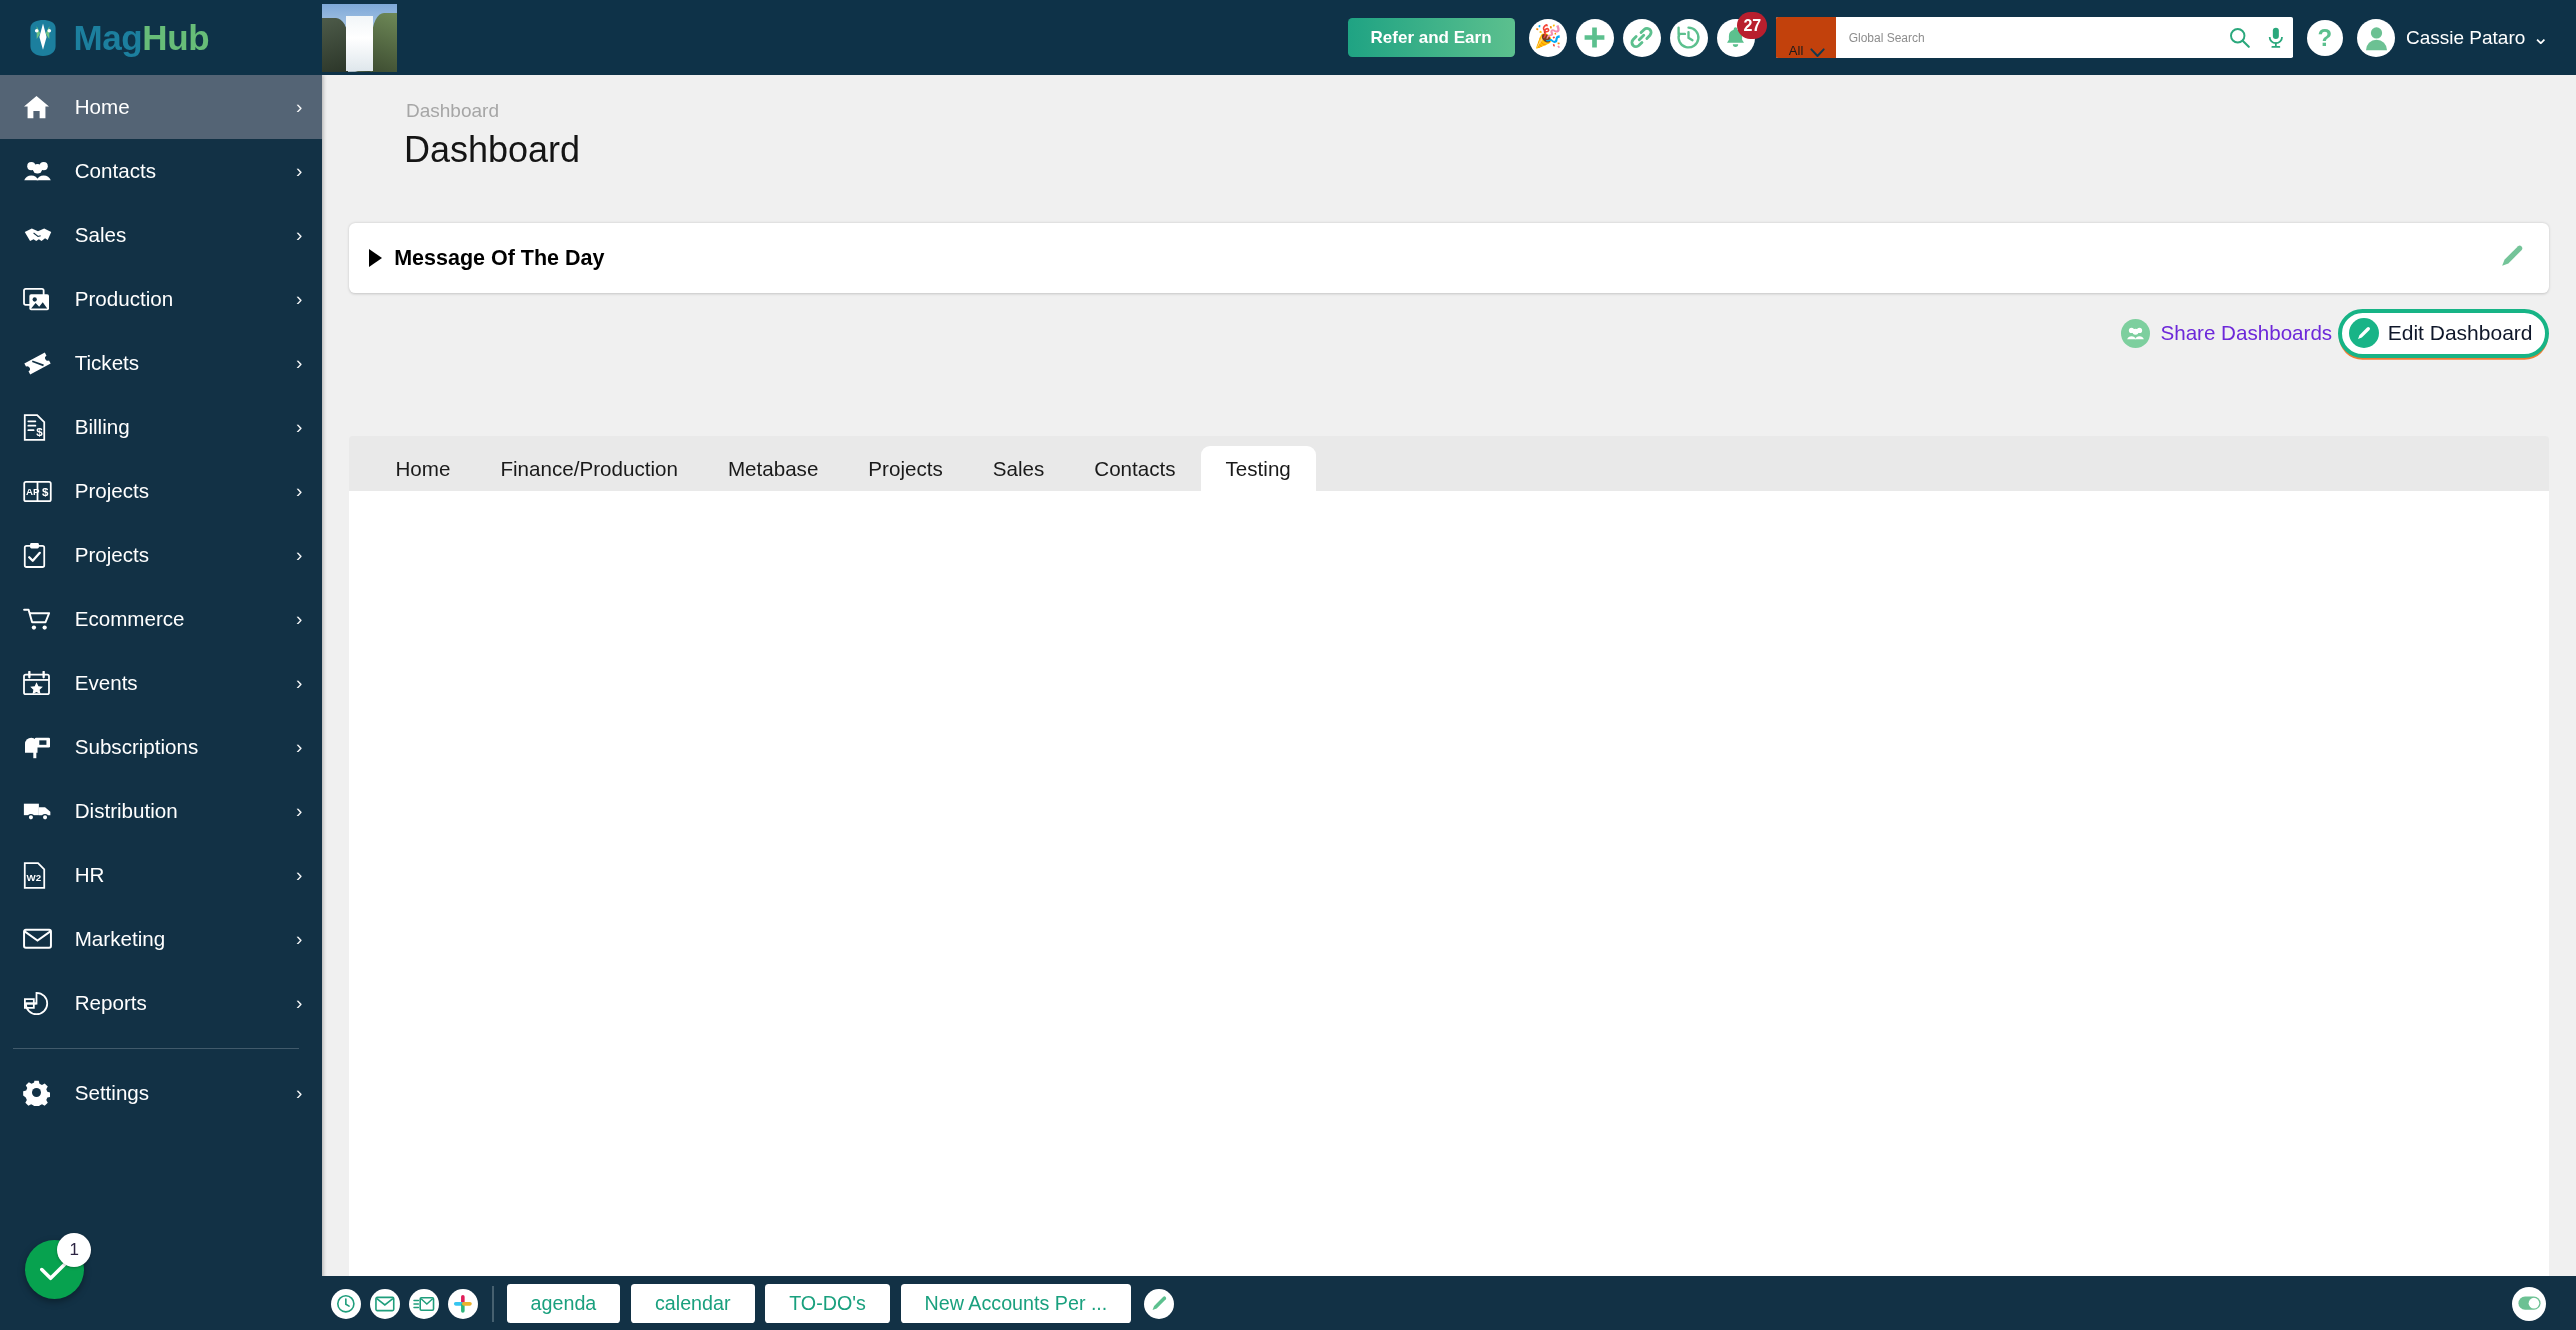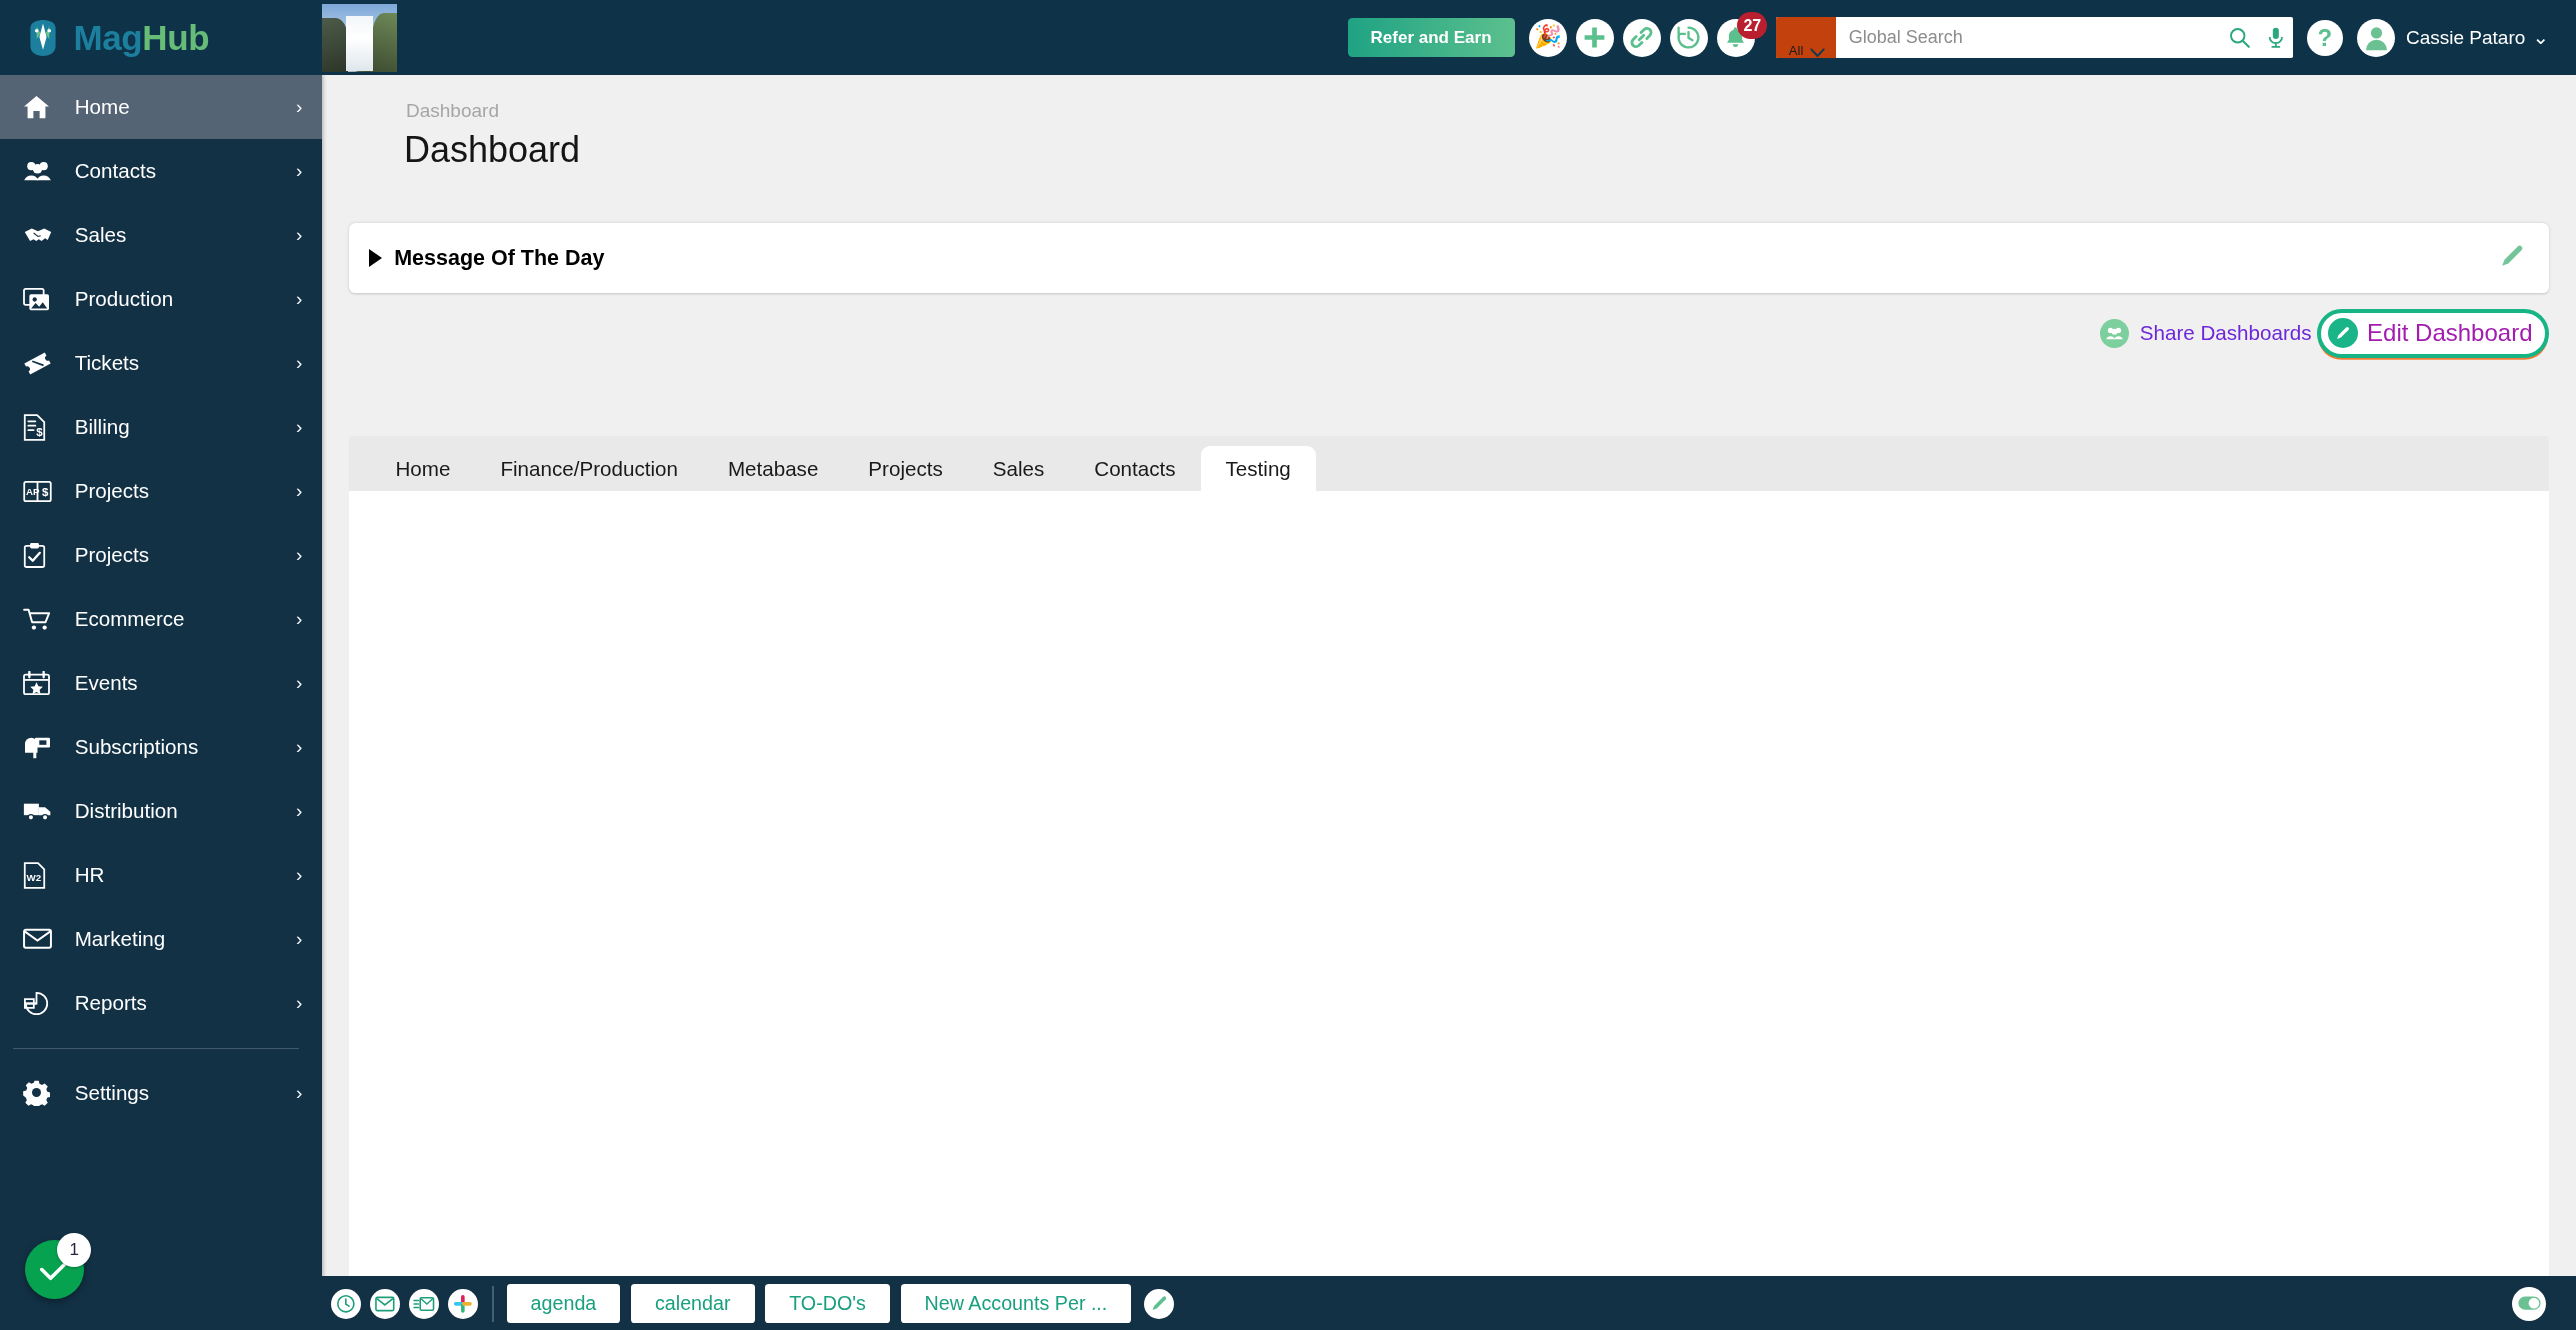--- a/index.html
+++ b/index.html
@@ -100,21 +100,21 @@
     background: #fff; border-radius: 1.8px; overflow: hidden;
   }
   #search-scope {
     background: #c2410c; color: #1b1b1b;
     display: flex; align-items: flex-end; gap: 7.2px;
     padding: 0 10.7px 0 12.5px; font-size: 13px; cursor: pointer;
     white-space: nowrap;
   }
   #search-input {
     width: 385px; border: none; outline: none;
-    font-size: 18px; padding: 0 9px 0 12.5px;
+    font-size: 12px; padding: 0 9px 0 12.5px;
     font-family: "Liberation Sans", sans-serif;
     color: #be185d;
   }
   #search-input::placeholder { color: #8d8d8d; }
   .search-act { display:flex; align-items:center; padding: 0 7.2px; cursor:pointer; }
 
   #help-ico { width: 36px; height: 36px; }
   #avatar {
     width: 38px; height: 38px; border-radius: 50%;
     background: #fff; display:flex; align-items:center; justify-content:center;
@@ -207,21 +207,21 @@
     background:#7dcf9e; display:flex; align-items:center; justify-content:center;
   }
   #edit-dash {
     display:flex; align-items:center; gap: 9px;
     padding: 5.4px 12.5px 5.4px 7.2px; margin-left: 5.4px;
     border: 4.5px solid #17b486; border-radius: 25px;
     background: #fff; cursor: pointer;
     box-shadow: 0 2.7px 0 -0.9px #f07c33;
     position: relative;
   }
-  #edit-dash .lbl { font-size: 24px; color:#a21caf;text-align:right; }
+  #edit-dash .lbl { font-size: 21px; color:#0f172a;text-align:right; }
   #edit-ico {
     width: 30px; height: 30px; border-radius: 50%;
     background:#19b487; display:flex; align-items:center; justify-content:center;
   }
 
   #panel {
     position:absolute; left: 27px; top: 361px;
     width: 2200px; height: 862px;
     background: #e9e9e9; border-radius: 3.6px;
   }

